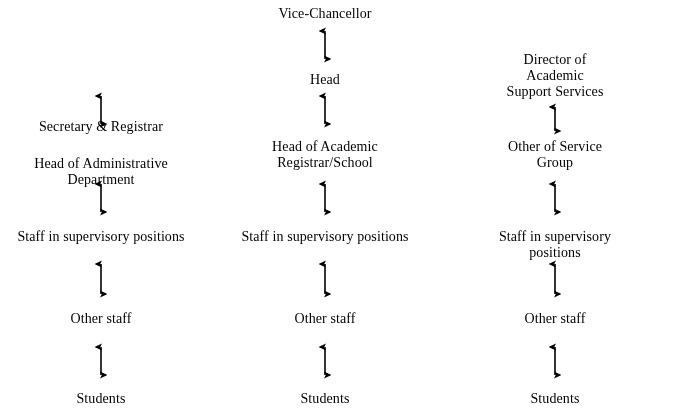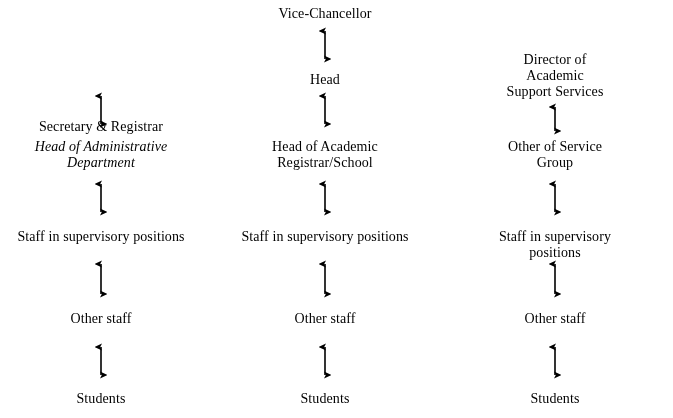--- a/index.html
+++ b/index.html
@@ -70,21 +70,21 @@
         <line x1="325" x2="325" y1="264" y2="294" stroke="#000000" stroke-width="1.6" marker-start="url(#arrowhead-up)" marker-end="url(#arrowhead-down)"></line>
         <line x1="325" x2="325" y1="347" y2="375" stroke="#000000" stroke-width="1.6" marker-start="url(#arrowhead-up)" marker-end="url(#arrowhead-down)"></line>
         <line x1="555" x2="555" y1="107" y2="131" stroke="#000000" stroke-width="1.6" marker-start="url(#arrowhead-up)" marker-end="url(#arrowhead-down)"></line>
         <line x1="555" x2="555" y1="184" y2="212" stroke="#000000" stroke-width="1.6" marker-start="url(#arrowhead-up)" marker-end="url(#arrowhead-down)"></line>
         <line x1="555" x2="555" y1="264" y2="294" stroke="#000000" stroke-width="1.6" marker-start="url(#arrowhead-up)" marker-end="url(#arrowhead-down)"></line>
         <line x1="555" x2="555" y1="347" y2="375" stroke="#000000" stroke-width="1.6" marker-start="url(#arrowhead-up)" marker-end="url(#arrowhead-down)"></line>
       </g>
   </svg>
   <div id="node-layer">
       <div class="node-label" style="left: 101px; top: 72px; margin-top: 47px;">Secretary &amp; Registrar</div>
-      <div class="node-label" style="left: 101px; top: 139px; font-style: italic;">Head of Administrative
+      <div class="node-label" style="left: 101px; top: 156px;">Head of Administrative
 Department</div>
       <div class="node-label" style="left: 101px; top: 229px;">Staff in supervisory positions</div>
       <div class="node-label" style="left: 101px; top: 311px;">Other staff</div>
       <div class="node-label" style="left: 101px; top: 391px;">Students</div>
       <div class="node-label" style="left: 325px; top: 6px;">Vice-Chancellor</div>
       <div class="node-label" style="left: 325px; top: 72px;">Head</div>
       <div class="node-label" style="left: 325px; top: 139px;">Head of Academic
 Registrar/School</div>
       <div class="node-label" style="left: 325px; top: 229px;">Staff in supervisory positions</div>
       <div class="node-label" style="left: 325px; top: 311px;">Other staff</div>

